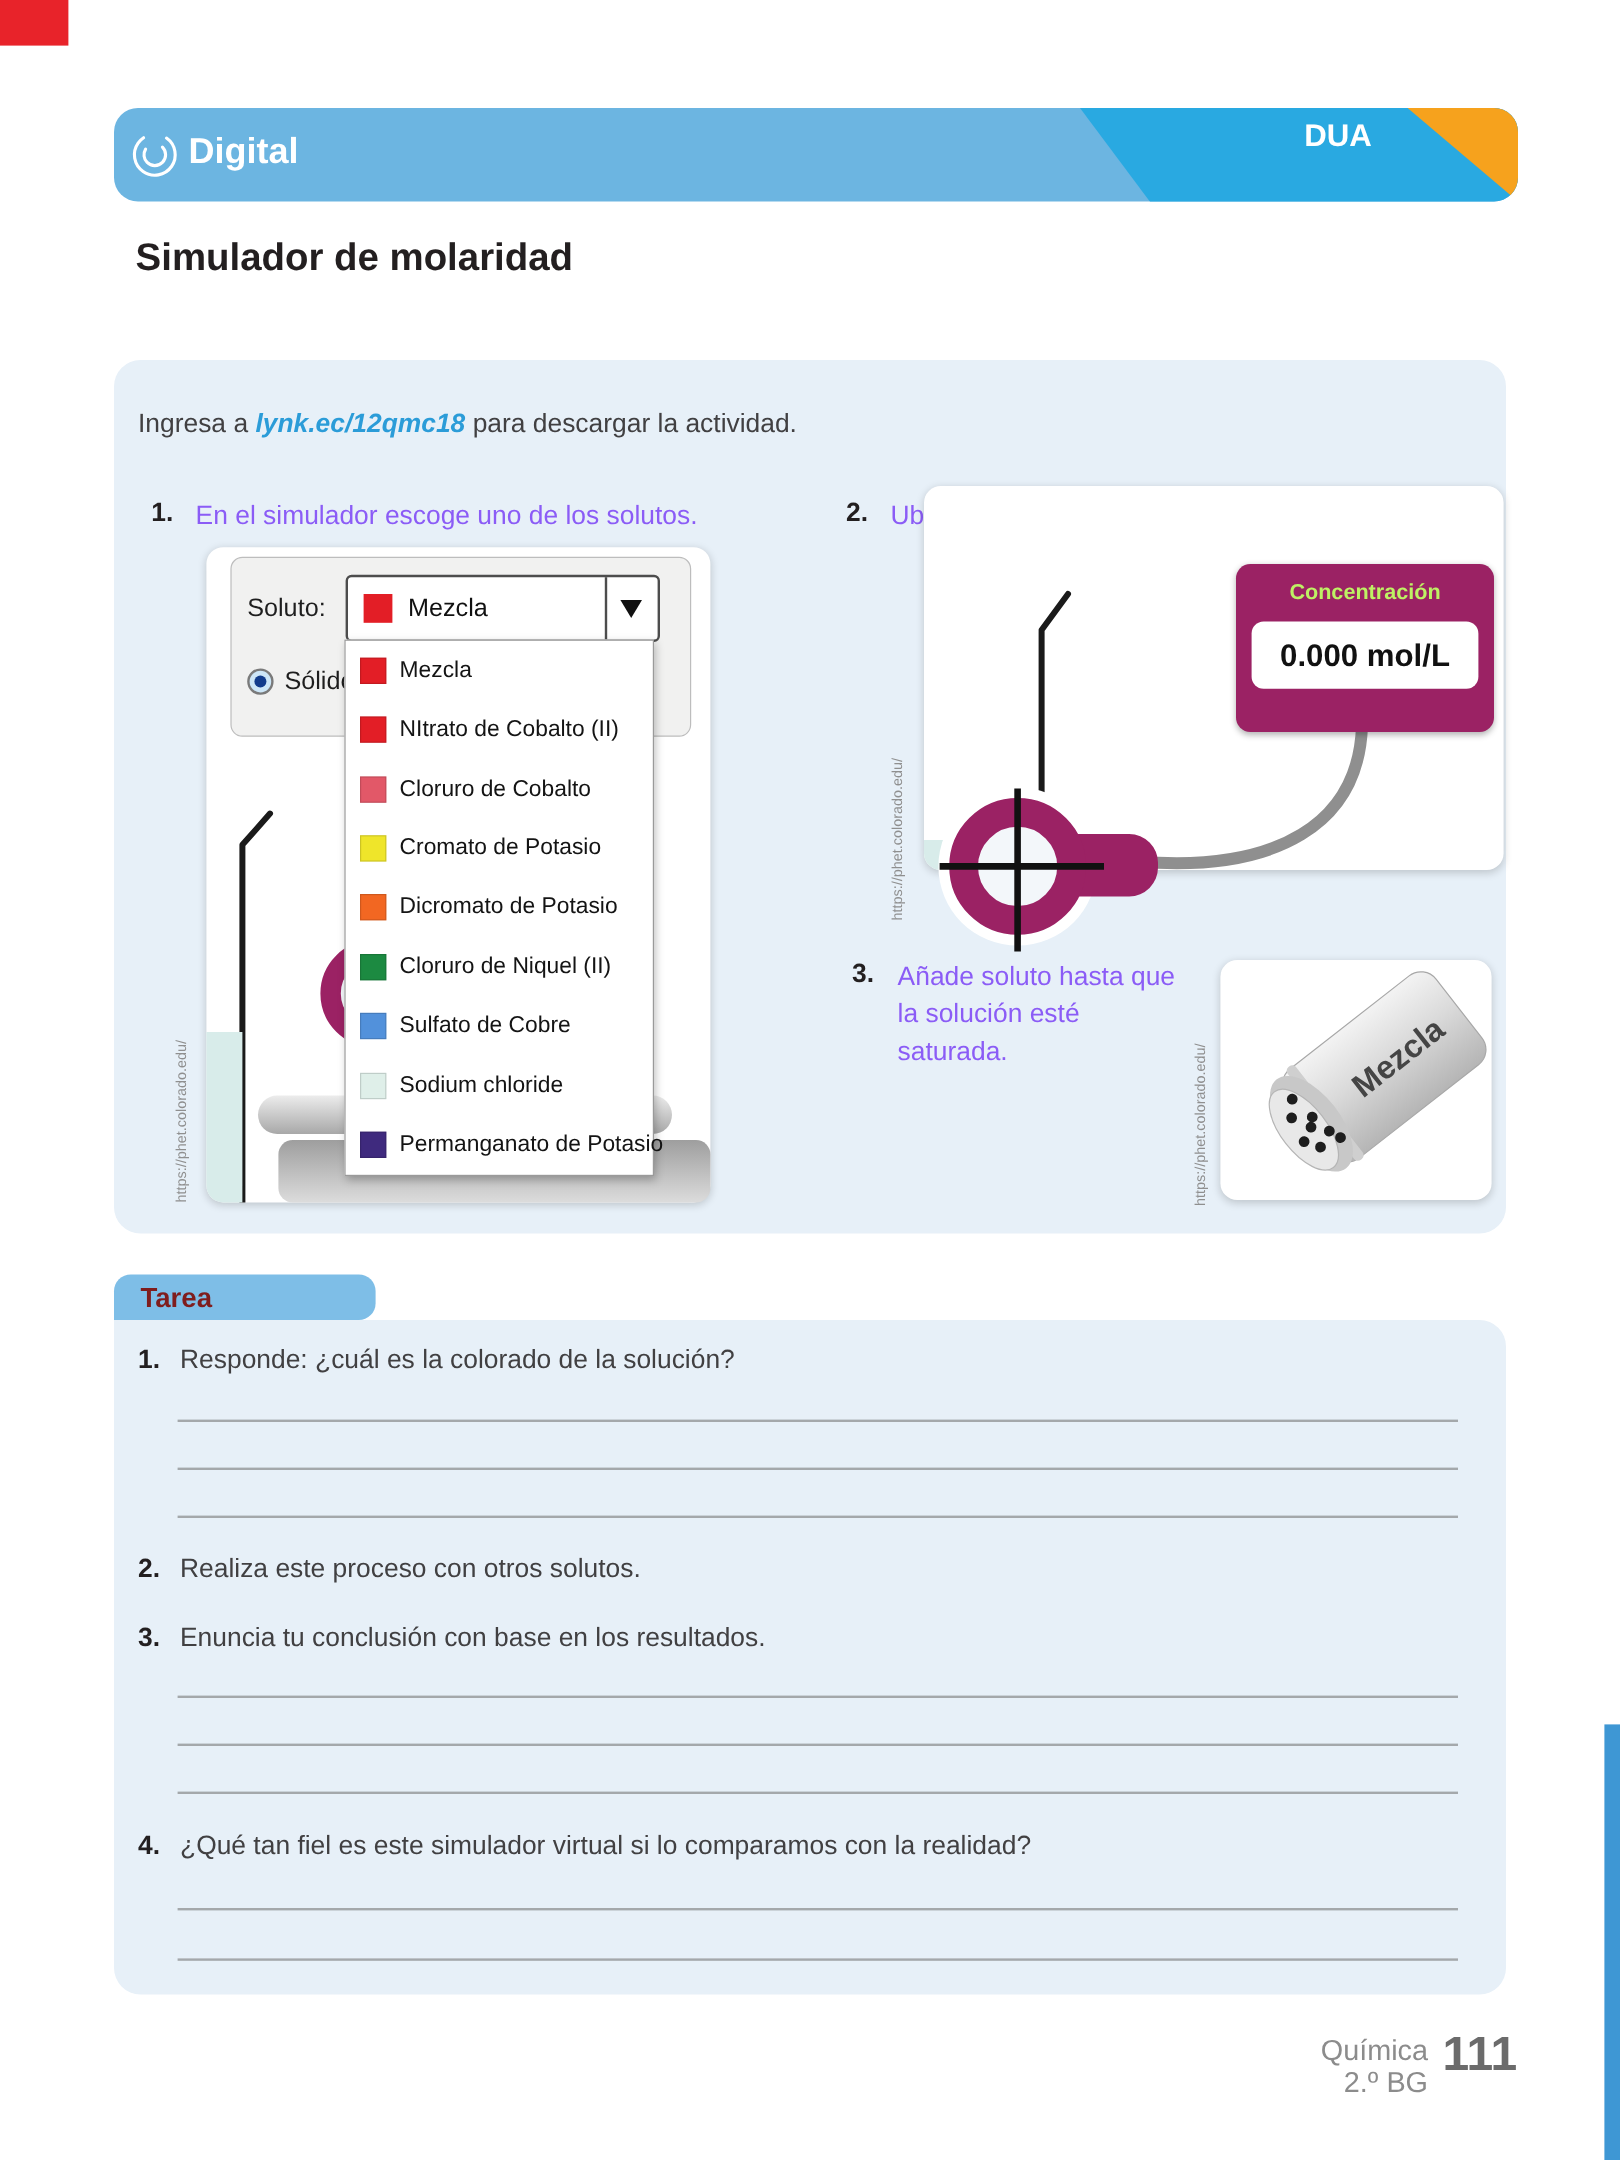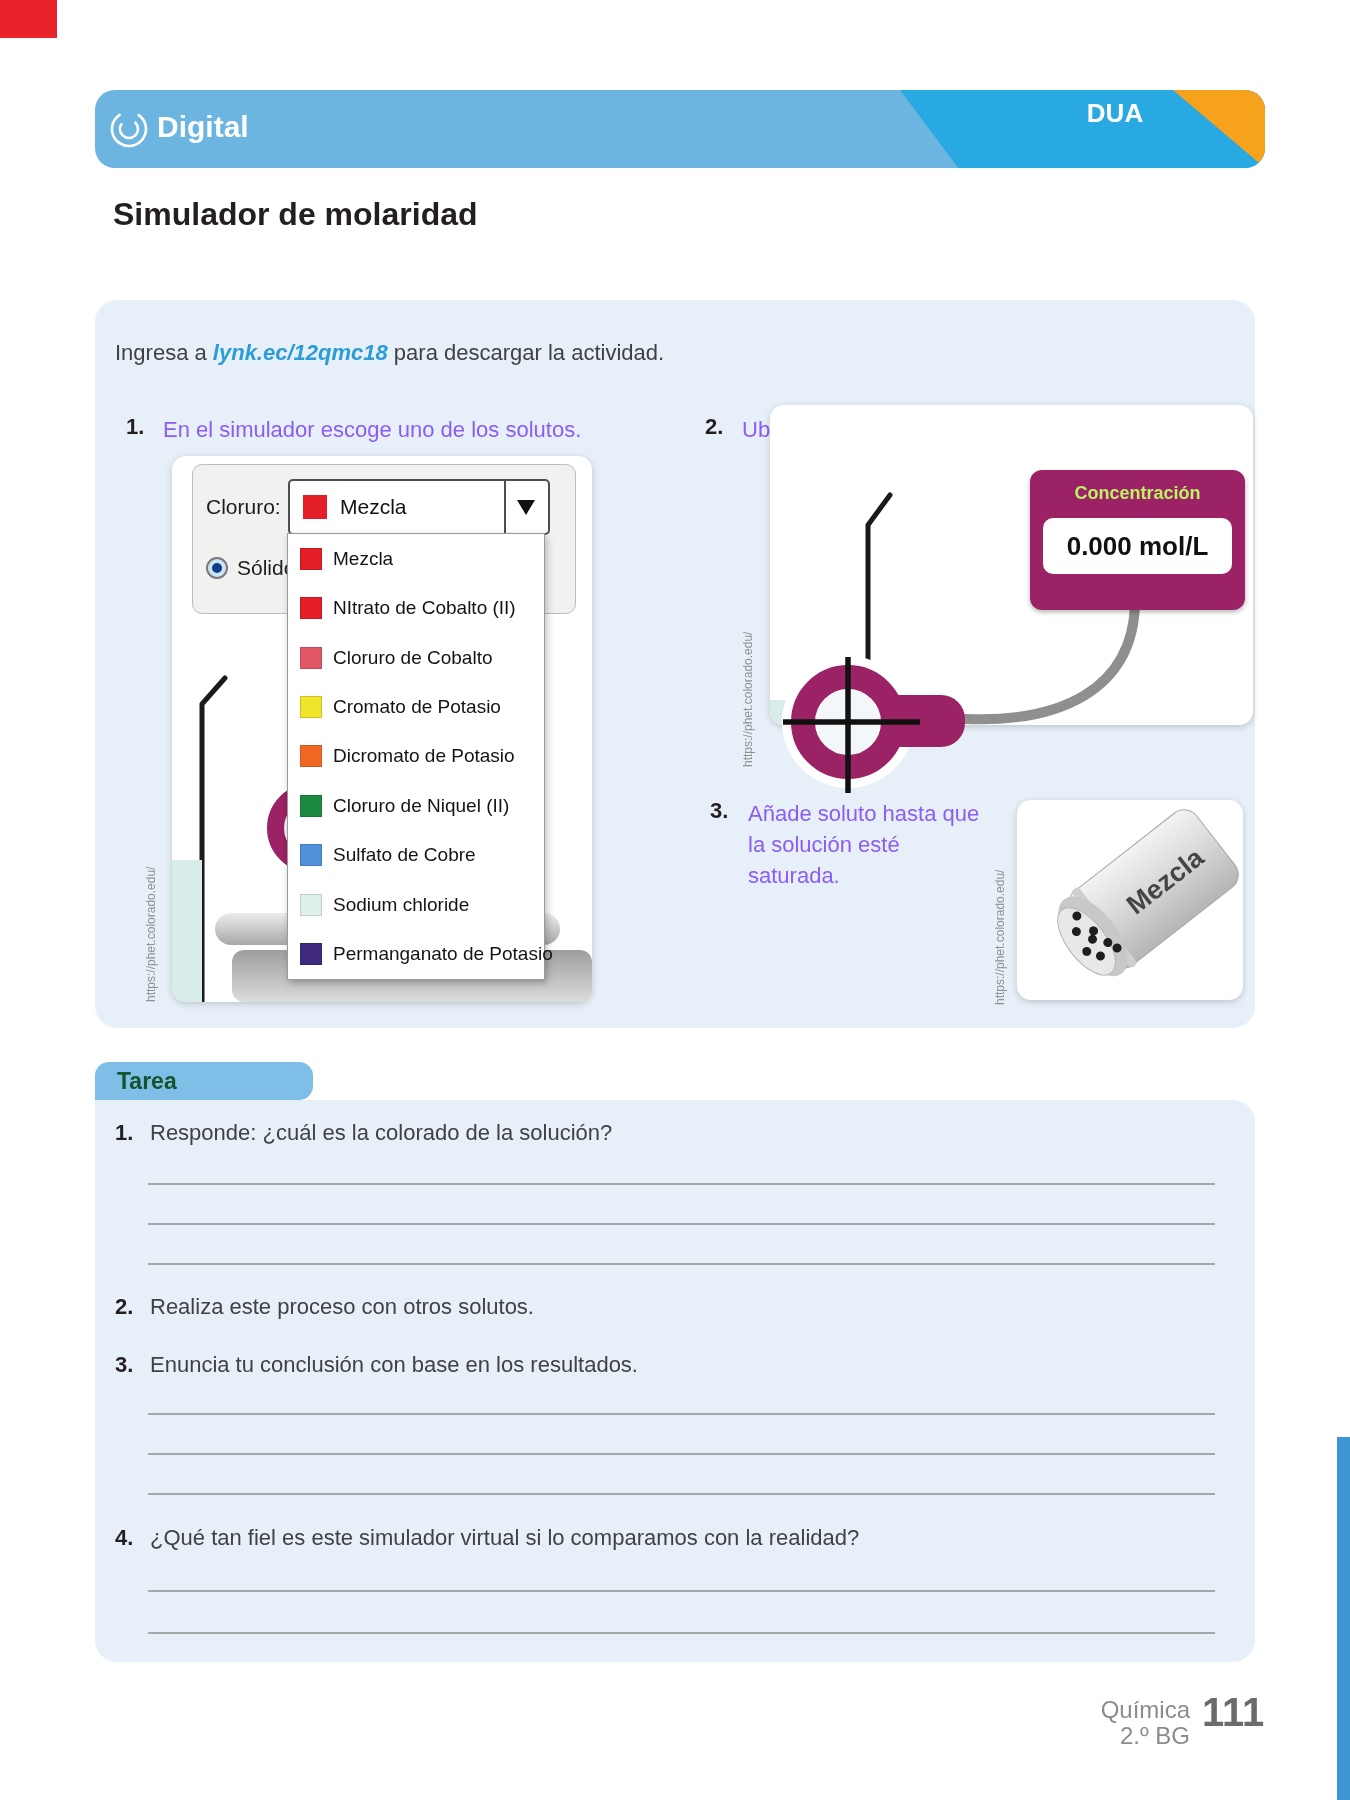--- a/index.html
+++ b/index.html
@@ -69,21 +69,21 @@
 
   #step3-text{left:748px;top:798px;width:245px;}
   #step3-num{left:710px;top:798px;}
 
   
   #card3{left:1017px;top:800px;width:226px;height:200px;}
 
   
   #tarea-tail{left:95px;top:1096px;width:0;height:0;border-top:36px solid #7EBEE7;border-right:32px solid transparent;}
   #tarea-tab{left:95px;top:1062px;width:218px;height:38px;background:#7EBEE7;border-radius:14px 14px 14px 0;}
-  #tarea-tab span{position:absolute;left:22px;top:6px;color:#14532d;font-size:23px;font-weight:bold;}
+  #tarea-tab span{position:absolute;left:22px;top:6px;color:#7f1d1d;font-size:23px;font-weight:bold;}
   #tarea-box{left:95px;top:1100px;width:1160px;height:562px;background:#E7F0F8;border-radius:0 22px 22px 22px;}
   .titem-num{font-weight:bold;color:#231F20;font-size:22px;}
   .titem-text{font-size:22px;color:#414042;}
   .ansline{left:148px;width:1067px;height:0;border-bottom:2px solid #A4A8AB;}
 
   
   #footer-course{left:1035px;top:1697px;width:155px;text-align:right;font-size:24px;color:#8C8C8C;line-height:26px;}
   #footer-page{left:1202px;top:1690px;font-size:40px;font-weight:bold;color:#6B6B6B;}
 </style>
 </head>
@@ -124,21 +124,21 @@
   <div class="abs card" id="card1">
     <svg class="lines" width="420" height="546" viewBox="0 0 420 546">
       <polyline points="53,222 30,248 30,546" fill="none" stroke="#1A1A1A" stroke-width="5" stroke-linejoin="round" stroke-linecap="round"></polyline>
     </svg>
     <div class="abs" id="sol1"></div>
     <div class="abs" id="bar1"></div>
     <div class="abs" id="bar2"></div>
     <div class="abs" id="probe-hidden"></div>
 
     <div class="abs" id="panel">
-      <span class="sol-label">Cloruro:</span>
+      <span class="sol-label">Soluto:</span>
       <div id="dd">
         <span class="sw" style="background-color: rgb(227, 30, 38);"></span>
         <span class="lbl">Mezcla</span>
         <span class="arrowbox">
           <span class="tri"></span>
         </span>
       </div>
       <div id="radio">
           <span class="dot"></span>
         </div>

